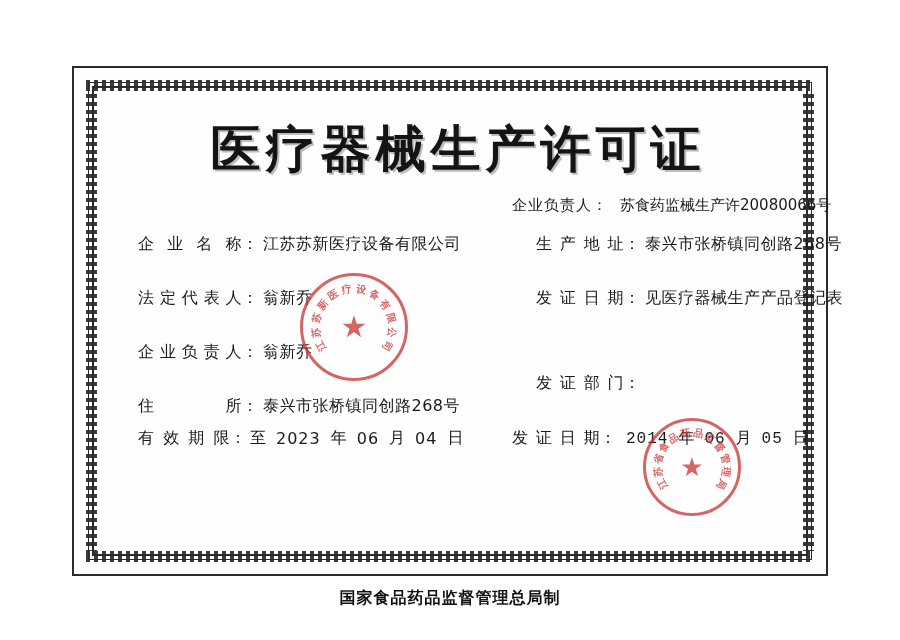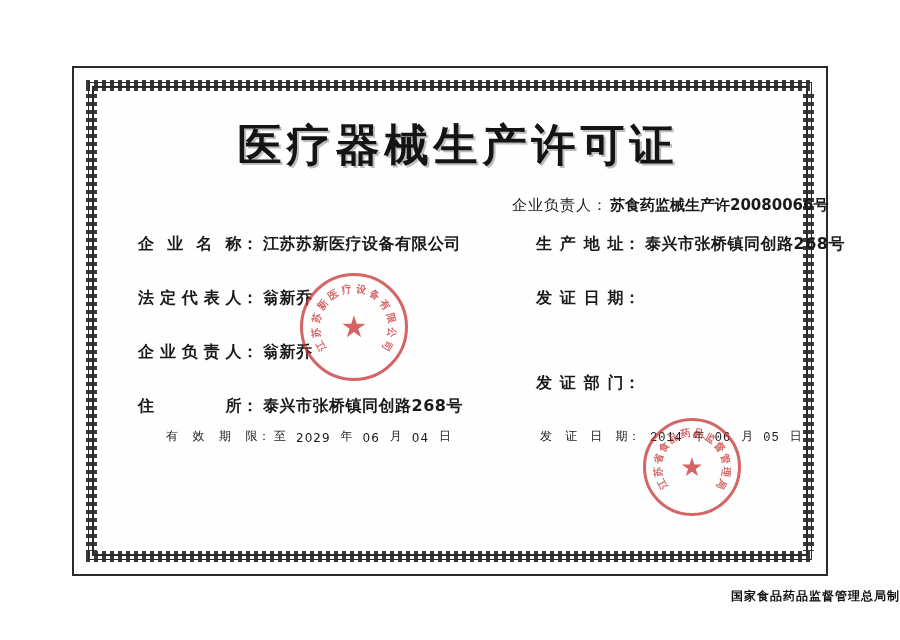--- a/index.html
+++ b/index.html
@@ -58,21 +58,21 @@
   }
 
   
   .title {
     position: absolute;
     left: 16px;
     right: 0;
     top: 50px;
     text-align: center;
     font-family: "DejaVu Sans", "Liberation Sans", sans-serif;
-    font-size: 44px;
+    font-size: 50px;
     font-weight: bold;
     letter-spacing: 5px;
     color: #141414;
     text-shadow: 2px 2px 0 #bdbdbd;
     white-space: nowrap;
   }
 
   
   .body-area {
     position: absolute;
@@ -83,32 +83,31 @@
   }
 
   .cert-no-row {
     position: absolute;
     left: 394px;
     top: 0px;
     font-size: 15px;
     white-space: nowrap;
   }
   .cert-no-row .lbl { letter-spacing: 1px; }
-  .cert-no-row .val { margin-left: 2px; font-weight: bold; }
+  .cert-no-row .val { margin-left: 12px; }
 
   .col-left { position: absolute; left: 20px; top: 38px; width: 370px; }
   .col-right { position: absolute; left: 394px; top: 38px; width: 330px; margin-left: 24px; }
 
   .field {
     display: flex;
     align-items: flex-end;
     margin-bottom: 27px;
     font-size: 16px;
     white-space: nowrap;
-    font-weight: bold;
   }
   .field .lbl {
     display: inline-block;
     width: 104px;
     text-align: justify;
     text-align-last: justify;
     font-size: 16px;
     letter-spacing: 0.5px;
   }
   .field .colon { margin: 0 5px 0 0; }
@@ -116,46 +115,45 @@
     font-size: 16px;
     letter-spacing: 0.5px;
   }
   .col-right .field .lbl { width: 88px; }
 
   .field.tall { margin-bottom: 33px; }
 
   
   .date-row {
     position: absolute;
-    font-size: 12px;
+    font-size: 16px;
     white-space: nowrap;
     display: flex;
-    align-items: flex-end;
-    margin-left: 28px;
+    align-items: center;
   }
   .date-row .lbl {
     display: inline-block;
     text-align: justify;
     text-align-last: justify;
     letter-spacing: 0.5px;
   }
   .date-row .seg { margin: 0 4px; }
   .date-row .num { margin: 0 6px; letter-spacing: 1px; }
 
   #validity-row { left: 20px; top: 232px; }
   #validity-row .lbl { width: 92px; }
   #issue-row { left: 394px; top: 232px; font-family: Liberation Mono, monospace; }
   #issue-row .lbl { width: 88px; }
   .footer-outside {
     position: absolute;
     left: 0;
     right: 0;
     top: 588px;
-    text-align: right;
-    font-size: 12px;
+    text-align: center;
+    font-size: 16px;
     letter-spacing: 1px;
     color: #111;
     font-weight: bold;
   }
 
   
   .seal {
     position: absolute;
     border-radius: 50%;
     border: 3px solid #c62a2a;
@@ -242,32 +240,33 @@
 
     <div class="col-right">
       <div class="field tall">
         <span class="lbl">生产地址</span>
           <span class="colon">：</span>
           <span class="val">泰兴市张桥镇同创路268号</span>
       </div>
       <div class="field tall">
         <span class="lbl">发证日期</span>
           <span class="colon">：</span>
+          <span class="val">见医疗器械生产产品登记表</span>
       </div>
       <div class="field" style="margin-top:64px;">
         <span class="lbl">发证部门</span>
           <span class="colon">：</span>
       </div>
     </div>
 
     <div class="date-row" id="validity-row">
       <span class="lbl">有效期限</span>
         <span class="colon">：</span>
         <span class="seg">至</span>
-        <span class="num">2029</span>
+        <span class="num">2023</span>
         <span class="seg">年</span>
         <span class="num">06</span>
         <span class="seg">月</span>
         <span class="num">04</span>
         <span class="seg">日</span>
     </div>
 
     <div class="date-row" id="issue-row">
       <span class="lbl">发证日期</span>
         <span class="colon">：</span>

